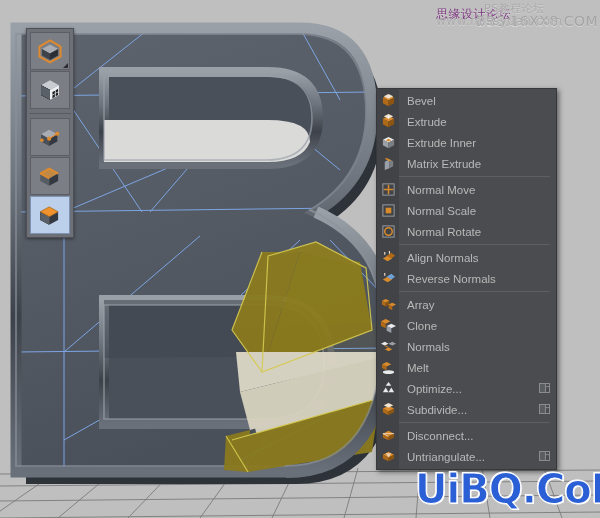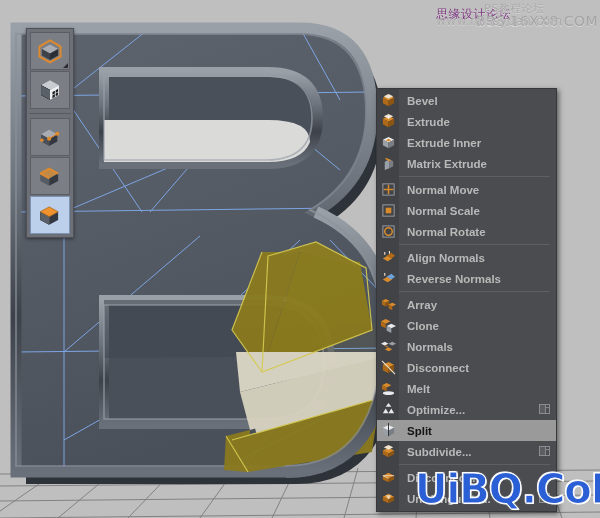--- a/index.html
+++ b/index.html
@@ -47,21 +47,21 @@
   .menu{position:absolute;left:376px;top:88px;width:179px;
         background:#4a4c4f;border:1px solid #36383b;
         box-shadow:2px 2px 5px rgba(0,0,0,.5);
         padding:1px 0 2px 0;}
   .menu-icons-col{position:absolute;left:0;top:0;bottom:0;width:22px;
                   background:#414346;}
   .mi{position:relative;display:flex;align-items:center;height:21px;
       font-size:11.5px;color:#b9b9b9;}
   .mi .ic{width:22px;height:21px;flex:0 0 22px;display:flex;
           align-items:center;justify-content:center;}
-  .mi .lbl{padding-left:8px;white-space:nowrap;font-weight:bold;}
+  .mi .lbl{padding-left:8px;white-space:nowrap;}
   .mi .sub{position:absolute;right:6px;top:5px;width:11px;height:10px;}
   .mi.sel{background:#9a9a9a;color:#141414;}
   .mi.sel .ic{background:#9a9a9a;}
   .m-sep{height:1px;background:#5d6063;margin:2px 6px 2px 22px;}
 
   .ico{width:15px;height:15px;display:block;}
 </style>
 </head>
 <body>
 
@@ -380,31 +380,20 @@
             <polygon points="12,3 16,5 12,7 8,5" fill="#9aa0a8"></polygon>
             <polygon points="8,9 12,11 8,13 4,11" fill="#d98b2b"></polygon>
             <line x1="4" y1="7" x2="8" y2="9" stroke="#d98b2b" stroke-width="1"></line>
           </svg>
         </span>
         <span class="lbl">Normals</span>
       </div>
       <div class="mi">
         <span class="ic">
           <svg class="ico" viewBox="0 0 16 16">
-            <polygon points="8,2 14,5 8,8 2,5" fill="#d98b2b"></polygon>
-            <polygon points="2,5 8,8 8,14 2,11" fill="#b06a17"></polygon>
-            <polygon points="14,5 8,8 8,14 14,11" fill="#8d5512"></polygon>
-            <line x1="1" y1="1" x2="15" y2="15" stroke="#f0e3d2" stroke-width="1.2"></line>
-          </svg>
-        </span>
-        <span class="lbl">Disconnect</span>
-      </div>
-      <div class="mi">
-        <span class="ic">
-          <svg class="ico" viewBox="0 0 16 16">
             <polygon points="6,2 11,4.5 6,7 1,4.5" fill="#d98b2b"></polygon>
             <polygon points="1,4.5 6,7 6,11 1,8.5" fill="#b06a17"></polygon>
             <ellipse cx="8" cy="13" rx="6" ry="2" fill="#e9eaec"></ellipse>
           </svg>
         </span>
         <span class="lbl">Melt</span>
       </div>
       <div class="mi">
         <span class="ic">
           <svg class="ico" viewBox="0 0 16 16">
@@ -416,31 +405,20 @@
           </svg>
         </span>
         <span class="lbl">Optimize...</span>
         <span class="sub"><svg viewBox="0 0 12 11" width="11" height="10">
             <rect x="0.5" y="0.5" width="11" height="10" fill="none" stroke="#8f9398" stroke-width="1"></rect>
             <rect x="0.5" y="0.5" width="6" height="10" fill="#8f9398" opacity="0.25"></rect>
             <line x1="7" y1="0.5" x2="7" y2="10.5" stroke="#8f9398" stroke-width="1"></line>
             <line x1="7" y1="4" x2="11.5" y2="4" stroke="#8f9398" stroke-width="1"></line>
           </svg></span>
       </div>
-      <div class="mi sel">
-        <span class="ic">
-          <svg class="ico" viewBox="0 0 16 16">
-            <polygon points="8,2 14,5 8,8 2,5" fill="#e9eaec"></polygon>
-            <polygon points="2,5 8,8 8,14 2,11" fill="#9aa0a8"></polygon>
-            <polygon points="14,5 8,8 8,14 14,11" fill="#7a7f86"></polygon>
-            <line x1="8" y1="0" x2="8" y2="14" stroke="#2b2d31" stroke-width="1"></line>
-          </svg>
-        </span>
-        <span class="lbl">Split</span>
-      </div>
       <div class="mi">
         <span class="ic">
           <svg class="ico" viewBox="0 0 16 16">
             <polygon points="8,4 14,7 8,10 2,7" fill="#d98b2b"></polygon>
             <polygon points="2,7 8,10 8,14 2,11" fill="#b06a17"></polygon>
             <polygon points="14,7 8,10 8,14 14,11" fill="#8d5512"></polygon>
             <polygon points="8,1 13,3.5 8,6 3,3.5" fill="#f0e3d2"></polygon>
           </svg>
         </span>
         <span class="lbl">Subdivide...</span>

